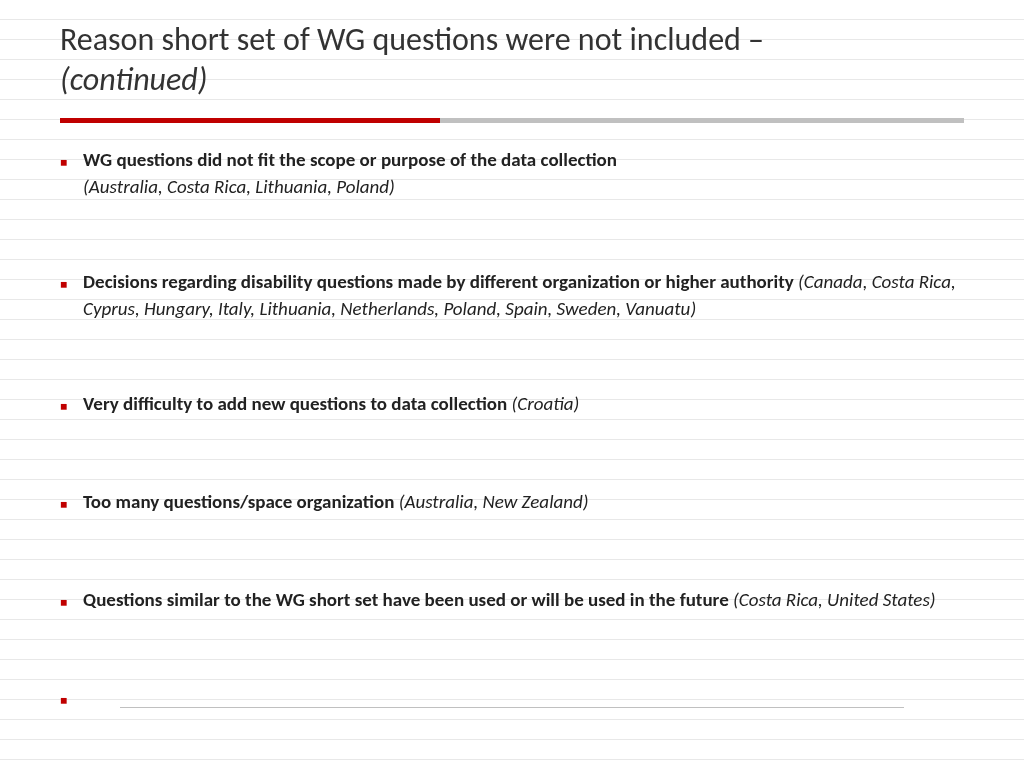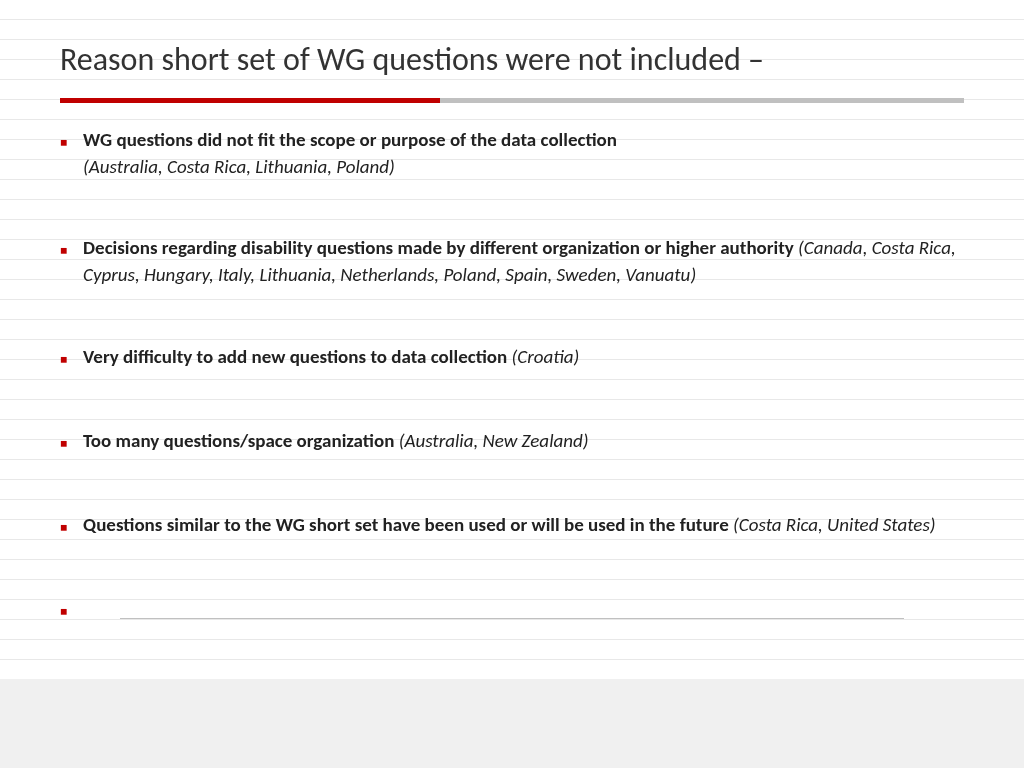--- a/index.html
+++ b/index.html
@@ -11,24 +11,24 @@
     body {
       width: 1024px;
       height: 768px;
       background: #f0f0f0;
       font-family: 'Calibri', 'Segoe UI', Arial, sans-serif;
       overflow: hidden;
     }
 
     .slide {
       width: 1024px;
-      height: 679px;
+      height: 768px;
       background: #ffffff;
       position: relative;
-      padding: 40px 60px 40px 60px;
+      padding: 20px 60px 40px 60px;
       display: flex;
       flex-direction: column;
     }
 
     
     .slide::before {
       content: '';
       position: absolute;
       top: 0;
       left: 0;
@@ -138,20 +138,21 @@
   </style>
 </head>
 <body>
 
 <div class="slide">
   <div class="slide-content">
 
     <div class="title-area">
       <h1 class="title">
         <span>Reason short set of WG questions were not included –</span><br>
+        <em><span>(continued)</span></em>
       </h1>
     </div>
 
     <div class="divider-container">
       <div class="divider-red"></div>
       <div class="divider-gray"></div>
     </div>
 
     <ul class="bullet-list">
 

